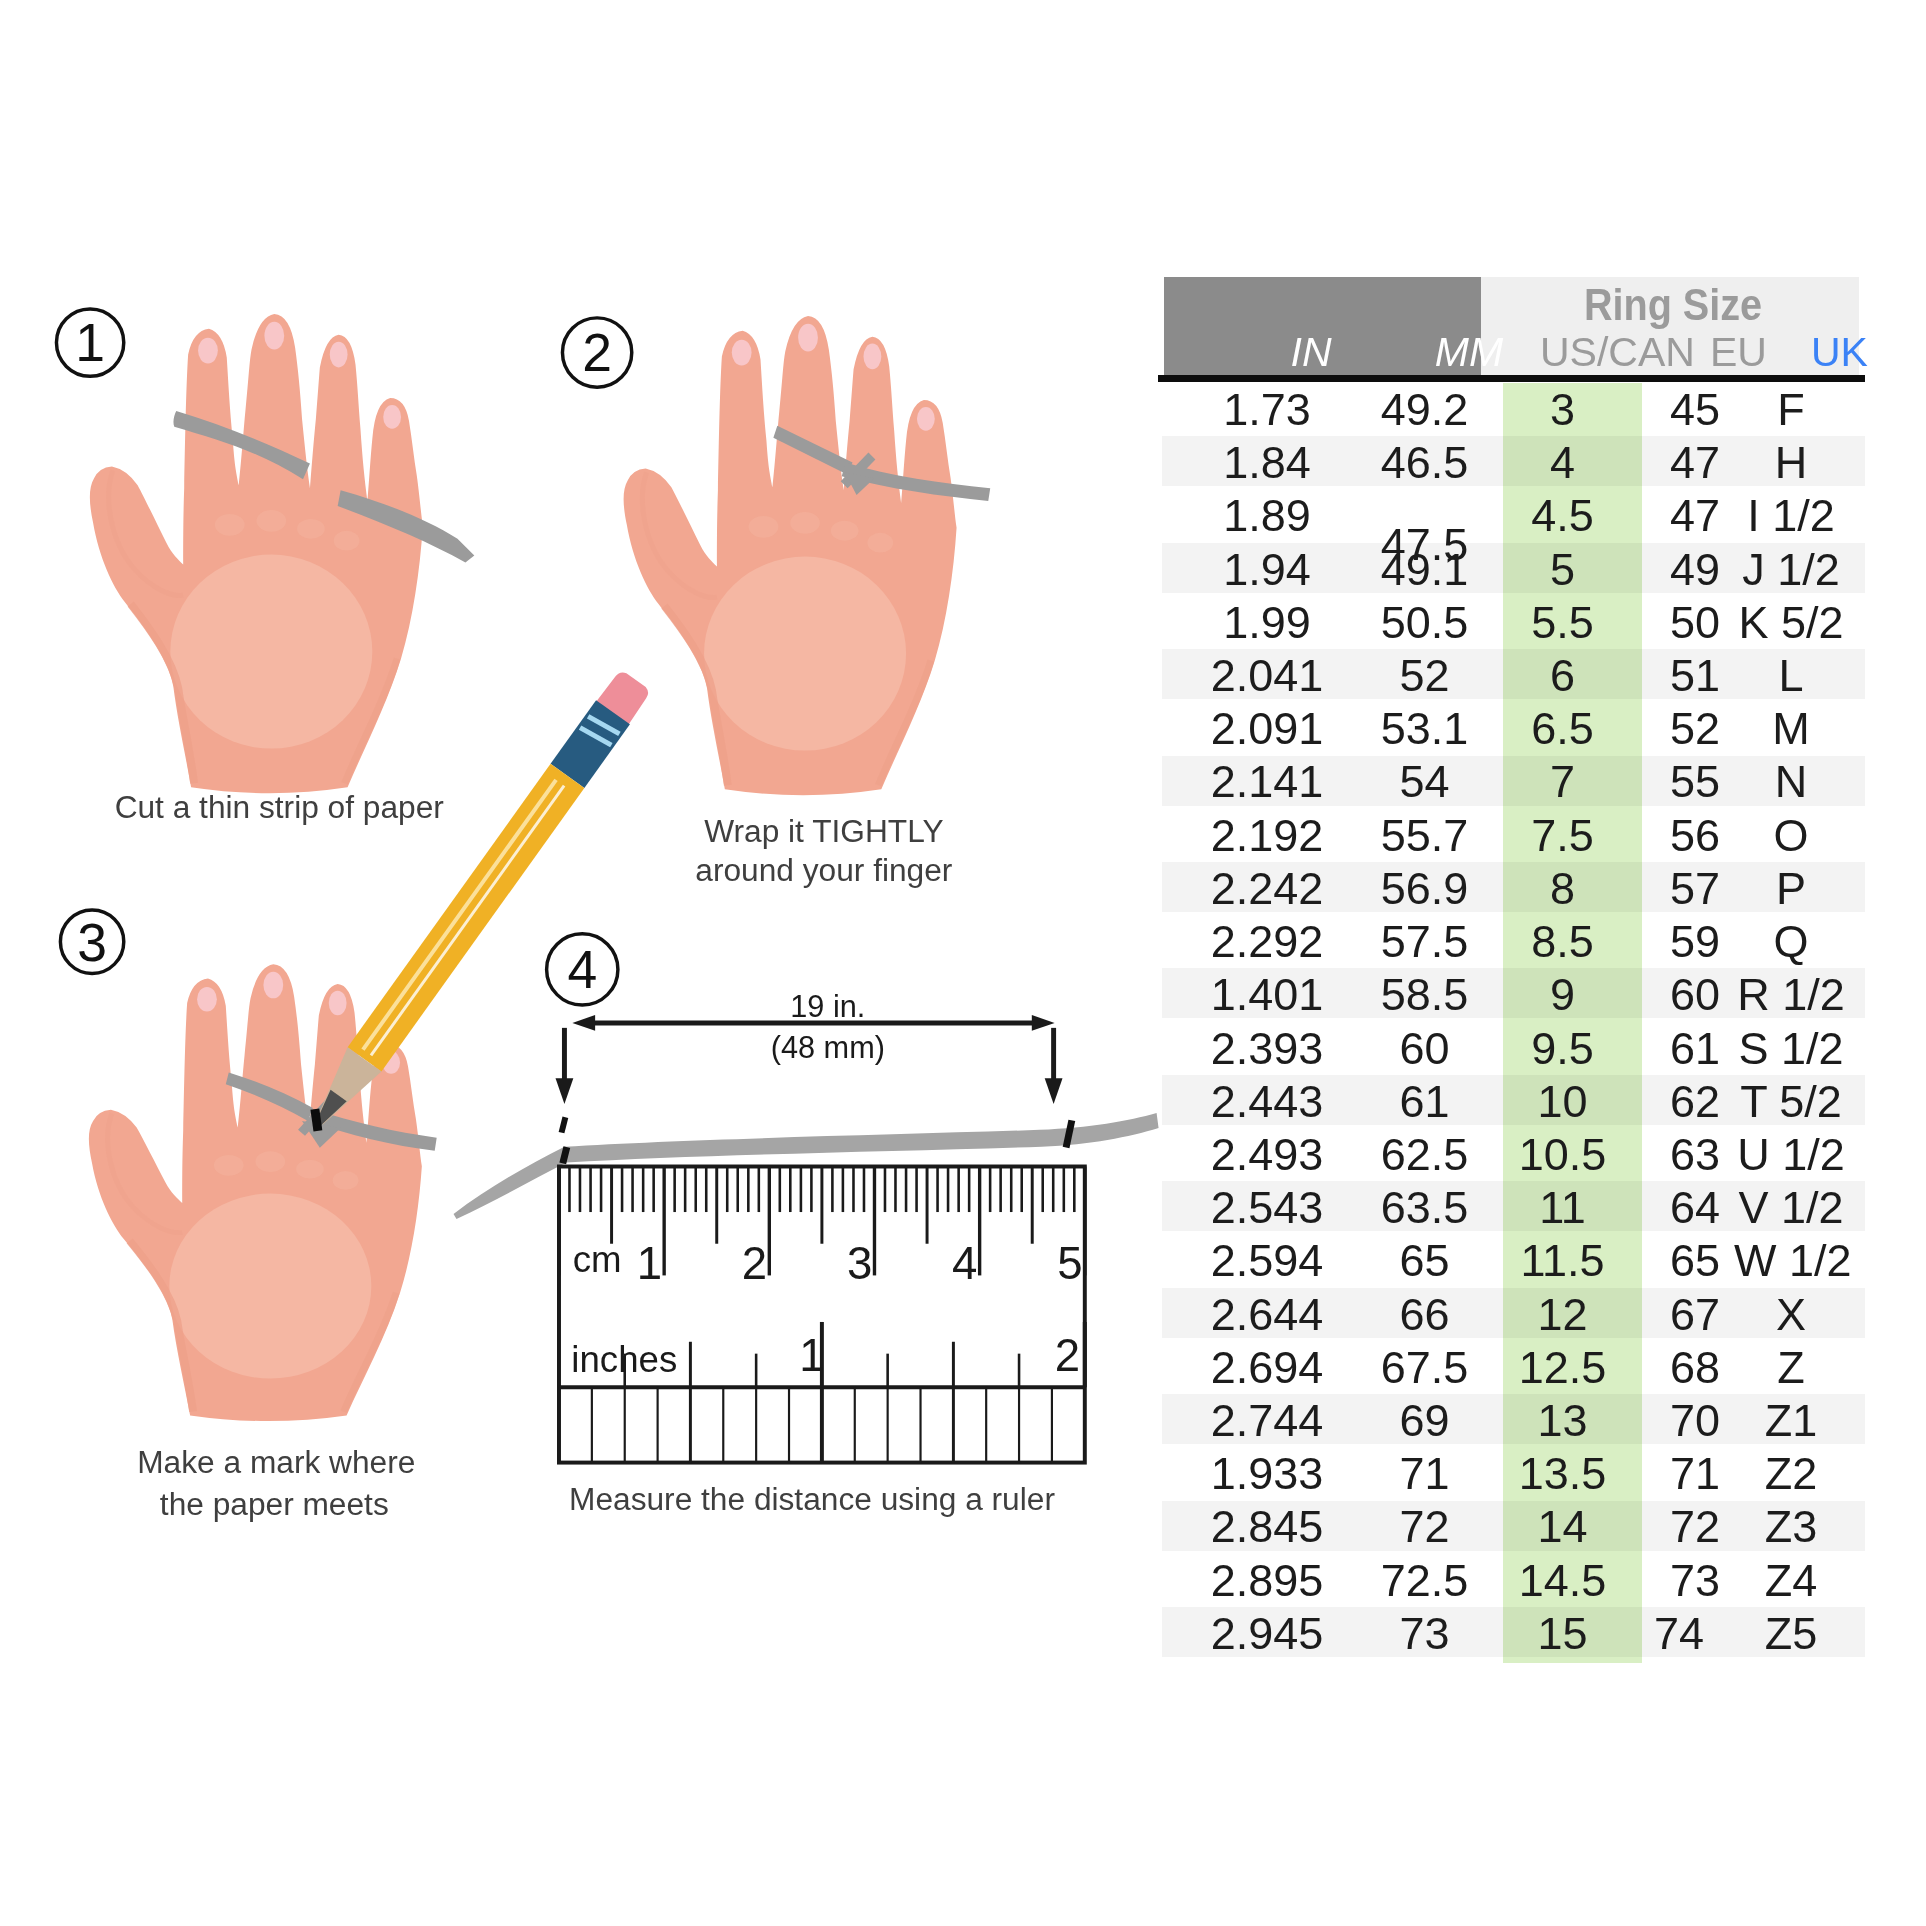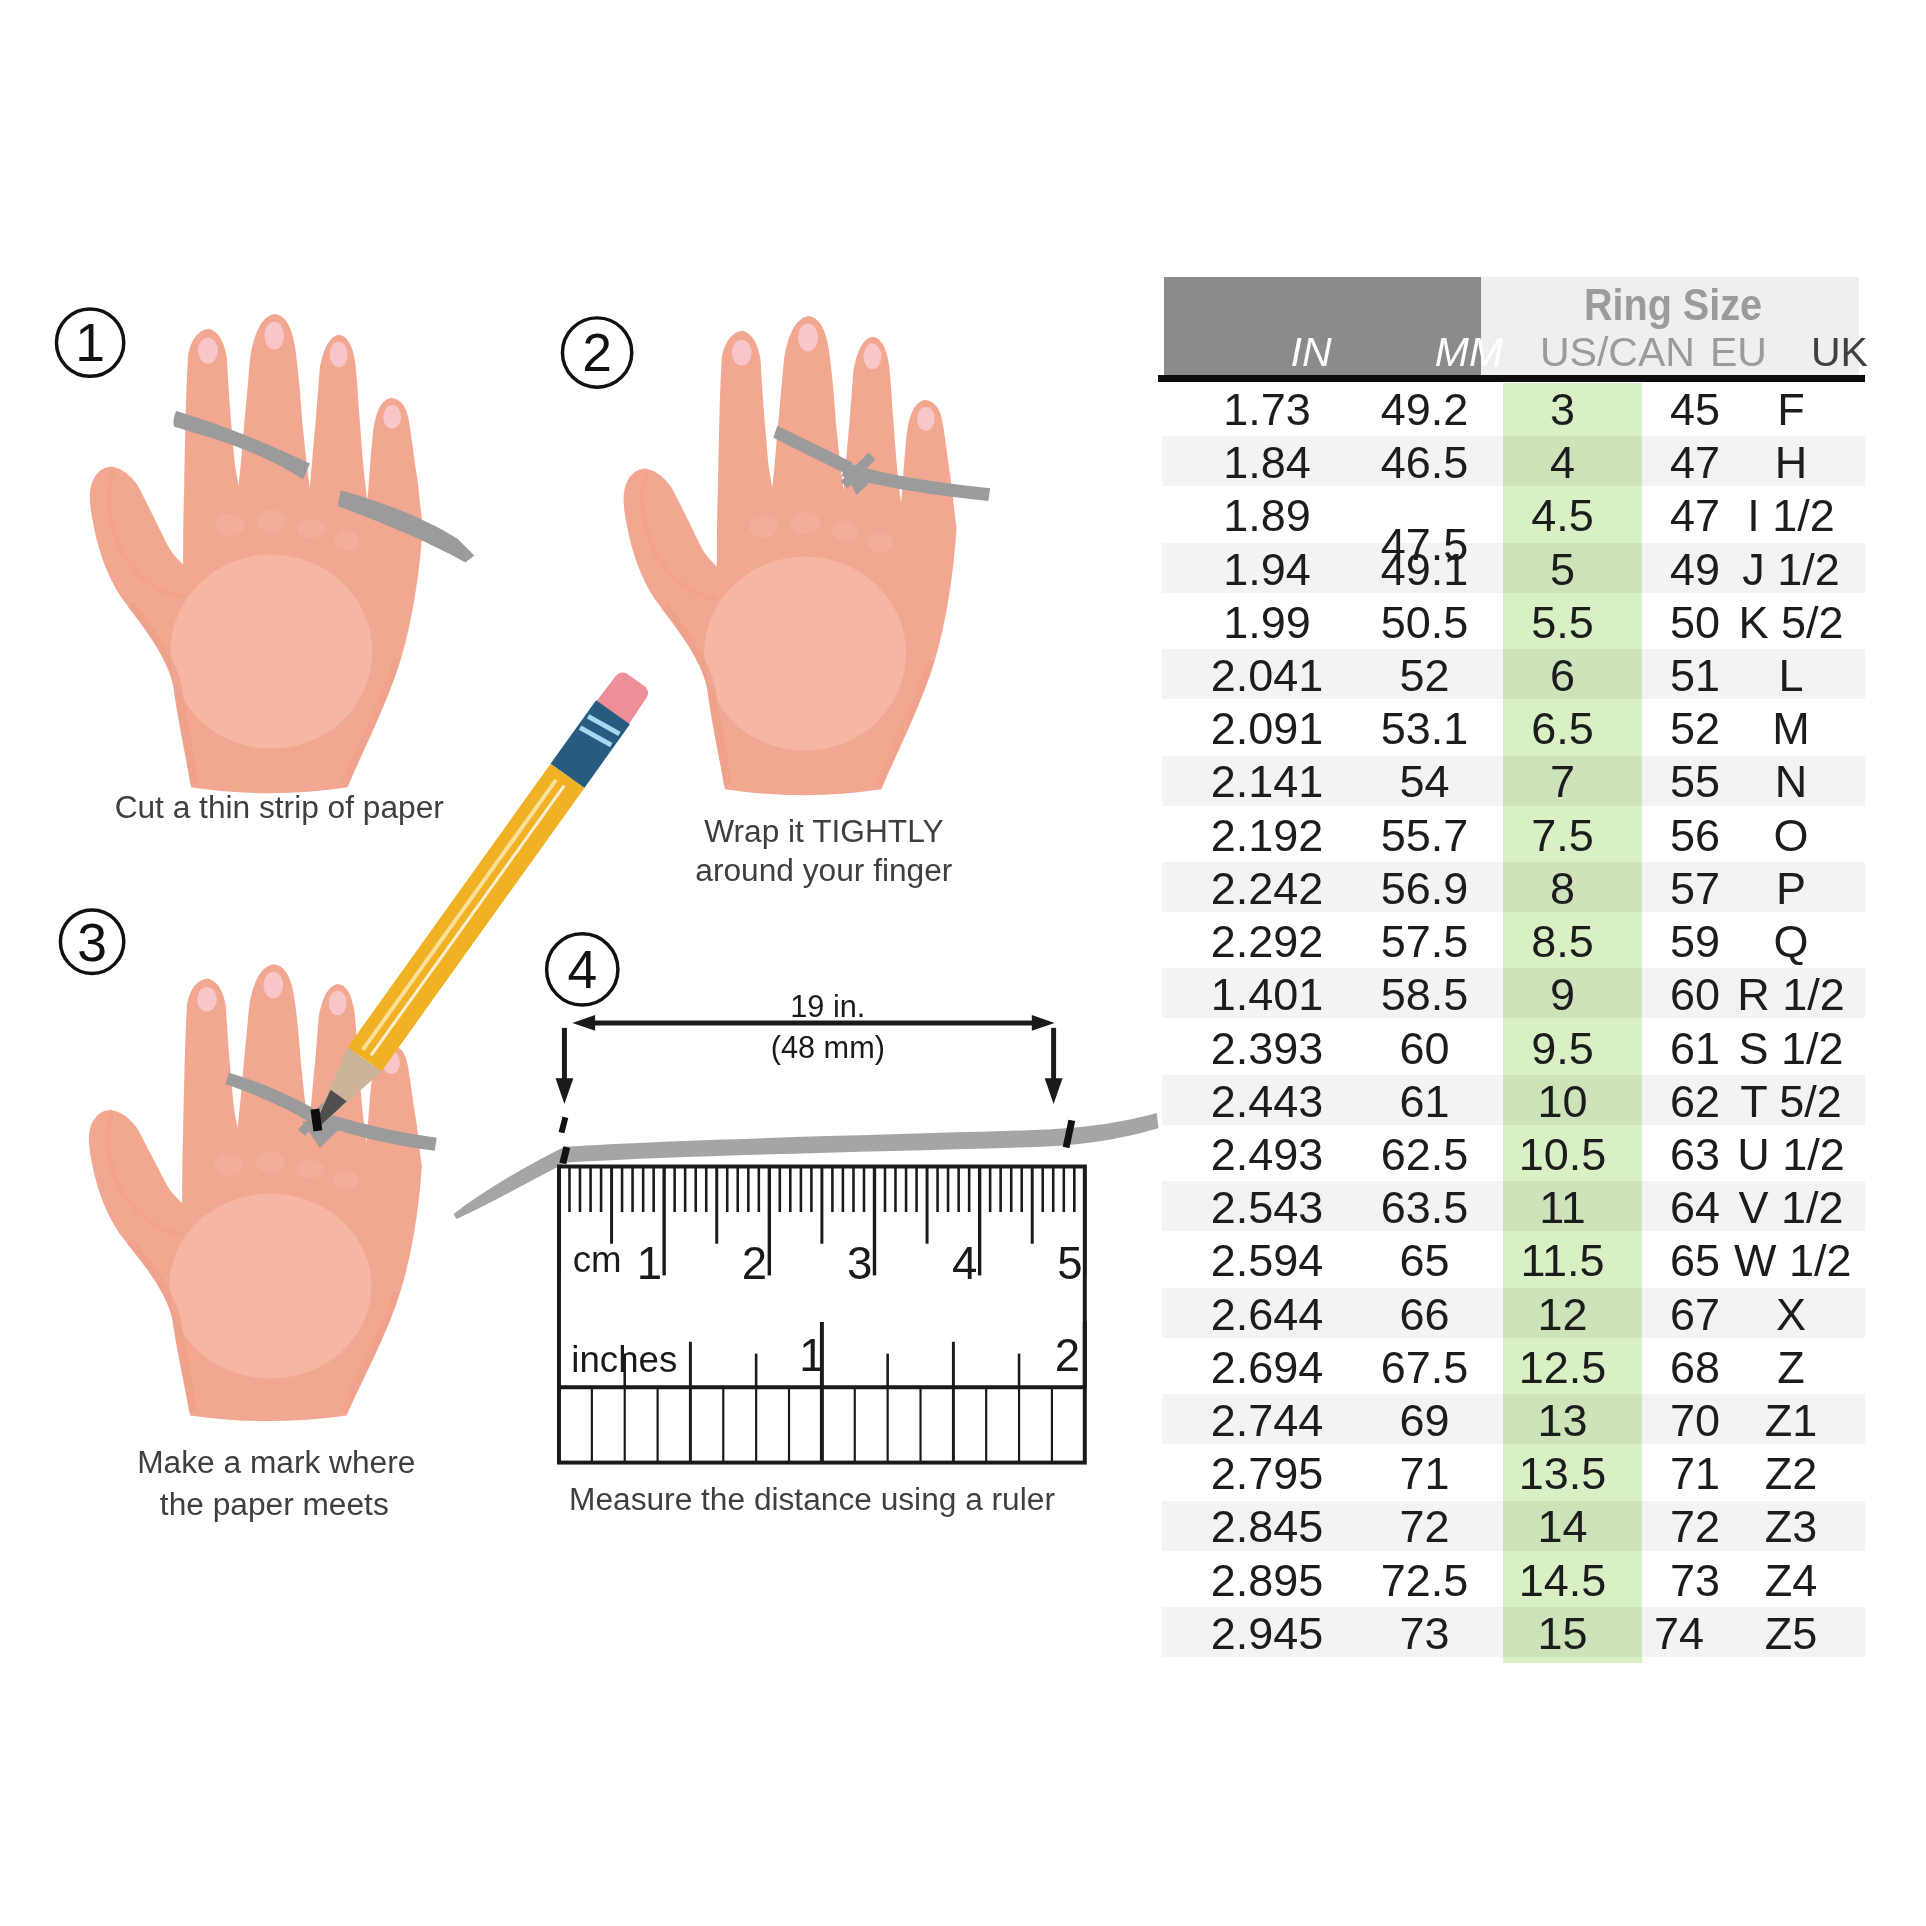--- a/index.html
+++ b/index.html
@@ -122,21 +122,21 @@
 <div class="cell" style="left:1164px;top:1343px;width:206px">2.694</div>
 <div class="cell" style="left:1364px;top:1343px;width:121px">67.5</div>
 <div class="cell" style="left:1493px;top:1343px;width:139px">12.5</div>
 <div class="cell" style="left:1638px;top:1343px;width:114px">68</div>
 <div class="cell" style="left:1734px;top:1343px;width:114px">Z</div>
 <div class="cell" style="left:1164px;top:1396px;width:206px">2.744</div>
 <div class="cell" style="left:1364px;top:1396px;width:121px">69</div>
 <div class="cell" style="left:1493px;top:1396px;width:139px">13</div>
 <div class="cell" style="left:1638px;top:1396px;width:114px">70</div>
 <div class="cell" style="left:1734px;top:1396px;width:114px">Z1</div>
-<div class="cell" style="left:1164px;top:1449px;width:206px">2.795</div>
+<div class="cell" style="left:1164px;top:1449px;width:206px">1.933</div>
 <div class="cell" style="left:1364px;top:1449px;width:121px">71</div>
 <div class="cell" style="left:1493px;top:1449px;width:139px">13.5</div>
 <div class="cell" style="left:1638px;top:1449px;width:114px">71</div>
 <div class="cell" style="left:1734px;top:1449px;width:114px">Z2</div>
 <div class="cell" style="left:1164px;top:1502px;width:206px">2.845</div>
 <div class="cell" style="left:1364px;top:1502px;width:121px">72</div>
 <div class="cell" style="left:1493px;top:1502px;width:139px">14</div>
 <div class="cell" style="left:1638px;top:1502px;width:114px">72</div>
 <div class="cell" style="left:1734px;top:1502px;width:114px">Z3</div>
 <div class="cell" style="left:1164px;top:1556px;width:206px">2.895</div>
@@ -149,21 +149,21 @@
 <div class="cell" style="left:1493px;top:1609px;width:139px">15</div>
 <div class="cell" style="left:1622px;top:1609px;width:114px">74</div>
 <div class="cell" style="left:1734px;top:1609px;width:114px">Z5</div>
 <div class="hdrgrey"></div>
 <div class="hdrlight"></div>
 <div class="h1" style="left:1481px;top:277px;width:384px;color:#9b9b9b;transform:scaleX(0.9);">Ring Size</div>
 <div class="h2" style="left:1164px;top:329px;width:198px;color:#fff;font-style:italic;">IN</div>
 <div class="h2" style="left:1327px;top:329px;width:188px;color:#fff;font-style:italic;">MM</div>
 <div class="h2" style="left:1492px;top:329px;width:153px;color:#9b9b9b;">US/CAN</div>
 <div class="h2" style="left:1641px;top:329px;width:99px;color:#9b9b9b;">EU</div>
-<div class="h2" style="left:1744px;top:329px;width:95px;color:#404040;">UK</div>
+<div class="h2" style="left:1744px;top:329px;width:95px;color:#3b82f6;">UK</div>
 <div class="blackline"></div>
 <svg width="1927" height="1927" viewBox="0 0 1946 1946" style="position:absolute;left:0;top:0;">
 <defs>
 <g id="hand">
   <path fill="#f2a791" d="M 109,482
     C 103,448 95,412 91,380
     C 86,352 60,318 42,295
     C 30,280 16,250 10,215
     C 6,196 5,180 11,170
     Q 16,159 29,158

